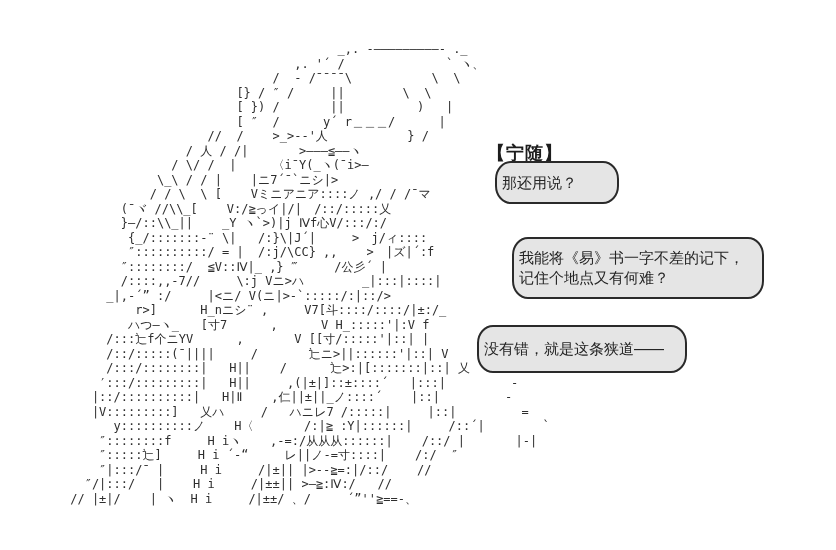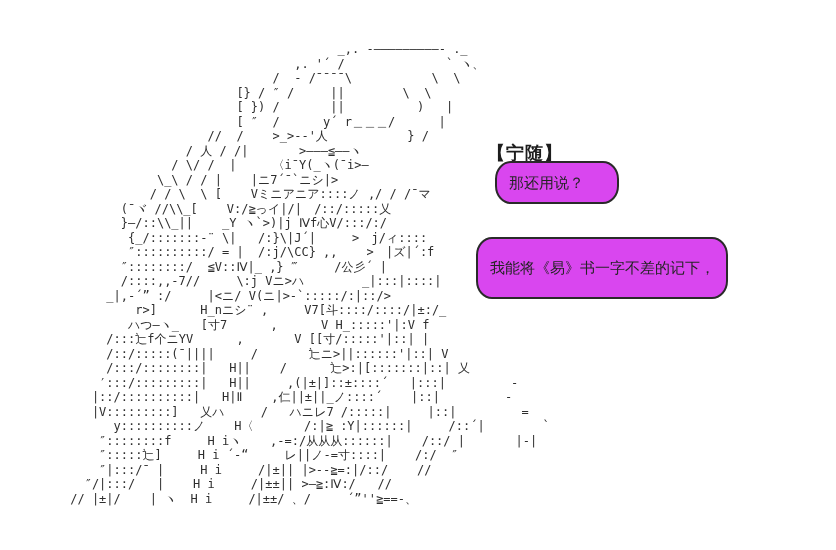--- a/index.html
+++ b/index.html
@@ -31,32 +31,32 @@
     font-size: 18px;
     font-weight: bold;
     color: #1d1d1d;
     letter-spacing: 1px;
   }
   .bubble {
     position: absolute;
     box-sizing: border-box;
     border: 2px solid #2a2a2a;
     border-radius: 16px / 18px;
-    background: #d946ef;
+    background: #e5e5e5;
     color: #242424;
     font-size: 15px;
     line-height: 20px;
     display: flex;
     flex-direction: column;
     justify-content: center;
-    padding: 2px 12px;
+    padding: 2px 5px;
     z-index: 2;
   }
   .bubble-1 { left: 495px; top: 161px; width: 124px; height: 43px; }
-  .bubble-2 { left: 476px; top: 237px; width: 252px; height: 62px; }
+  .bubble-2 { left: 512px; top: 237px; width: 252px; height: 62px; }
   .bubble-3 { left: 477px; top: 325px; width: 210px; height: 48px; }
   .bubble .line { white-space: nowrap; }
 </style>
 </head>
 <body>
 
 <div class="stage">
 
   <pre class="aa">                                      _,. -—————————- ._
                                 ,. '´ /              ` ヽ、
@@ -92,16 +92,20 @@
  // |±|/    | ヽ  H i     /|±±/ 、/     ´”''≧==-、</pre>
 
   <div class="speaker">【宁随】</div>
 
   <div class="bubble bubble-1">
     <div class="line">那还用说？</div>
   </div>
 
   <div class="bubble bubble-2">
     <div class="line">我能将《易》书一字不差的记下，</div>
+    <div class="line">记住个地点又有何难？</div>
   </div>
 
+  <div class="bubble bubble-3">
+    <div class="line">没有错，就是这条狭道――</div>
+  </div>
 
 </div>
 
 </body></html>

